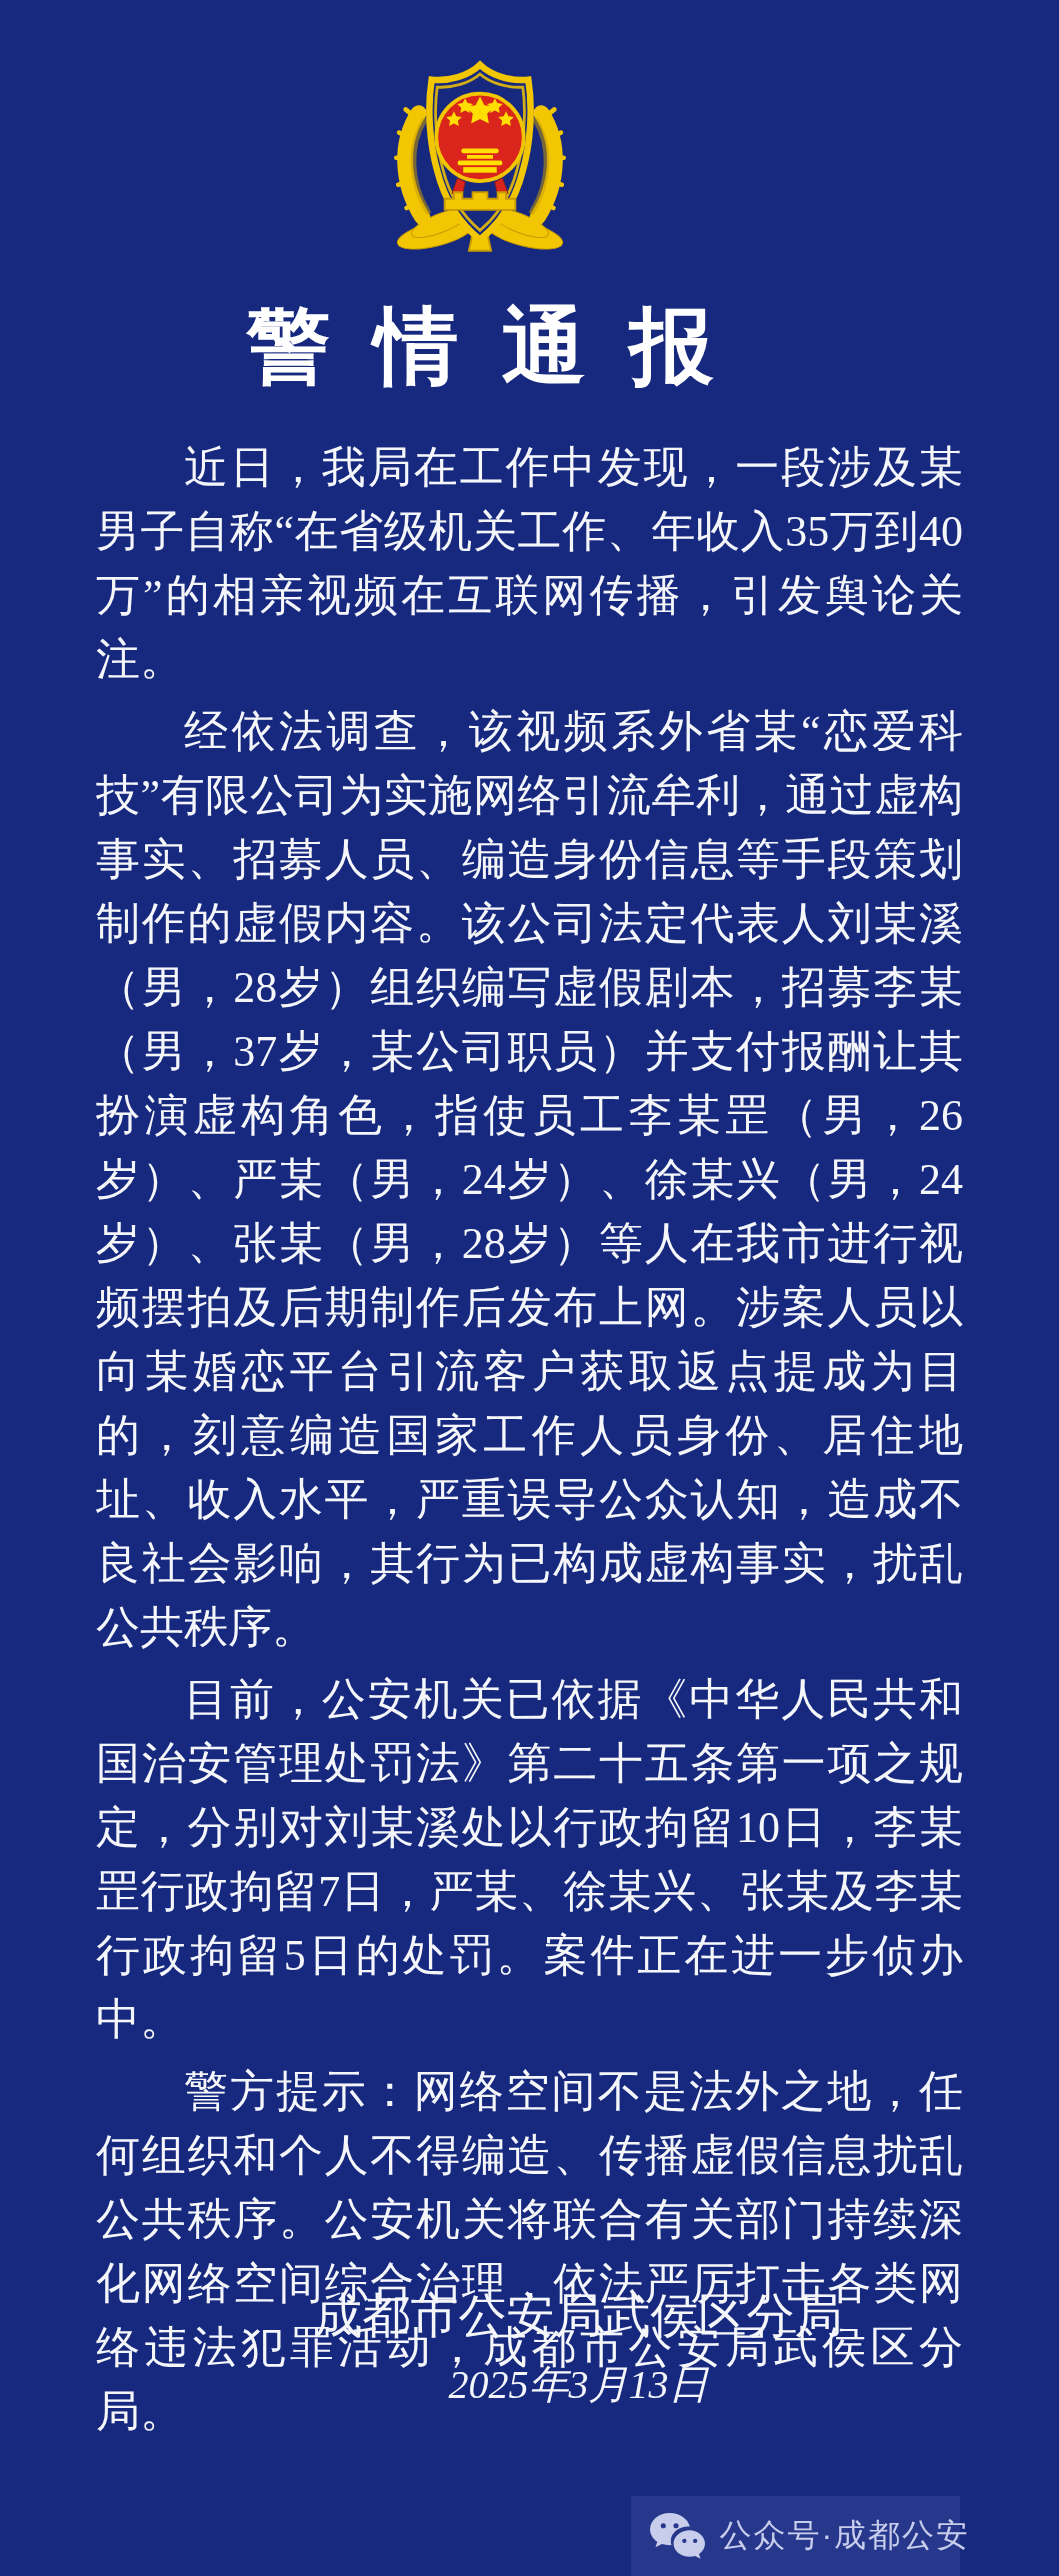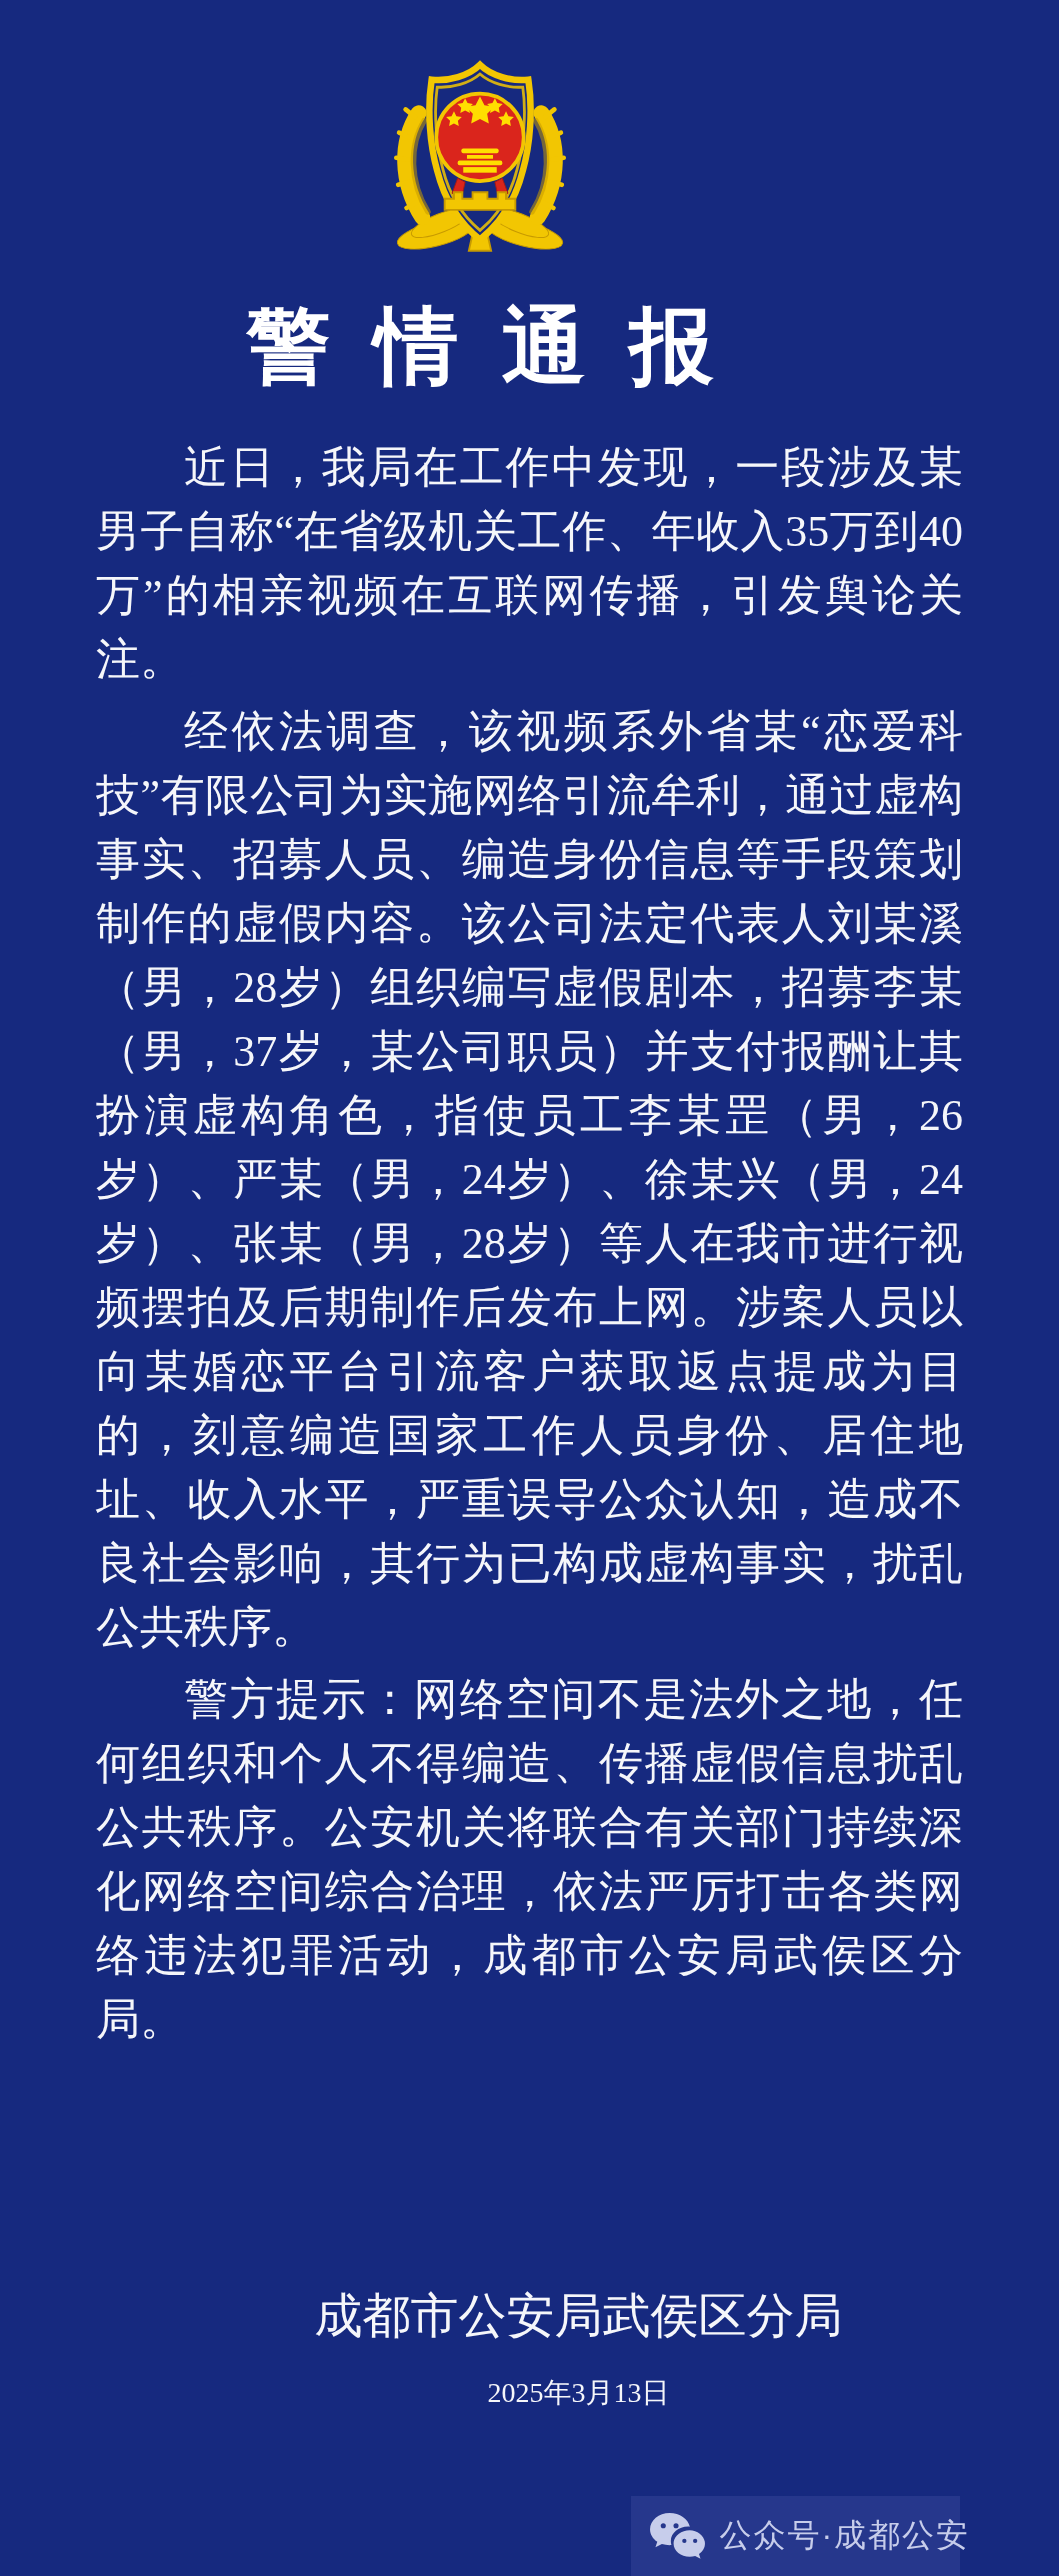--- a/index.html
+++ b/index.html
@@ -59,23 +59,24 @@
     left: 137px;
     width: 883px;
     text-align: center;
     color: #f5f6fa;
   }
   .sign-line {
     font-size: 48px;
     line-height: 61px;
   }
   .date-line {
-    font-size: 28px;
+    font-size: 40px;
     line-height: 61px;
-    margin-top: 16px;
+    margin-top: 8px;
+    font-style: italic;
   }
   .footer-bar {
     position: absolute;
     right: 0;
     bottom: 0;
     width: 329px;
     height: 80px;
     background: #26378c;
     display: flex;
     align-items: center;
@@ -173,20 +174,21 @@
 
       <path d="M62,158 h10 v-7 h9 v7 h11 v-7 h16 v7 h11 v-7 h9 v7 h10 v12 h-76 z" fill="#f2c602" stroke="#c79a00" stroke-width="2"></path>
     </svg>
   </div>
 
   <h1 class="notice-title">警情通报</h1>
 
   <div class="body-text">
     <p>近日，我局在工作中发现，一段涉及某男子自称“在省级机关工作、年收入35万到40万”的相亲视频在互联网传播，引发舆论关注。</p>
     <p>经依法调查，该视频系外省某“恋爱科技”有限公司为实施网络引流牟利，通过虚构事实、招募人员、编造身份信息等手段策划制作的虚假内容。该公司法定代表人刘某溪（男，28岁）组织编写虚假剧本，招募李某（男，37岁，某公司职员）并支付报酬让其扮演虚构角色，指使员工李某罡（男，26岁）、严某（男，24岁）、徐某兴（男，24岁）、张某（男，28岁）等人在我市进行视频摆拍及后期制作后发布上网。涉案人员以向某婚恋平台引流客户获取返点提成为目的，刻意编造国家工作人员身份、居住地址、收入水平，严重误导公众认知，造成不良社会影响，其行为已构成虚构事实，扰乱公共秩序。</p>
+    <p>目前，公安机关已依据《中华人民共和国治安管理处罚法》第二十五条第一项之规定，分别对刘某溪处以行政拘留10日，李某罡行政拘留7日，严某、徐某兴、张某及李某行政拘留5日的处罚。案件正在进一步侦办中。</p>
     <p>警方提示：网络空间不是法外之地，任何组织和个人不得编造、传播虚假信息扰乱公共秩序。公安机关将联合有关部门持续深化网络空间综合治理，依法严厉打击各类网络违法犯罪活动，成都市公安局武侯区分局。</p>
   </div>
 
   <div class="sign-block">
     <div class="sign-line">成都市公安局武侯区分局</div>
     <div class="date-line">2025年3月13日</div>
   </div>
 
   <div class="footer-bar">
     <svg class="wechat-icon" viewBox="0 0 58 52">

